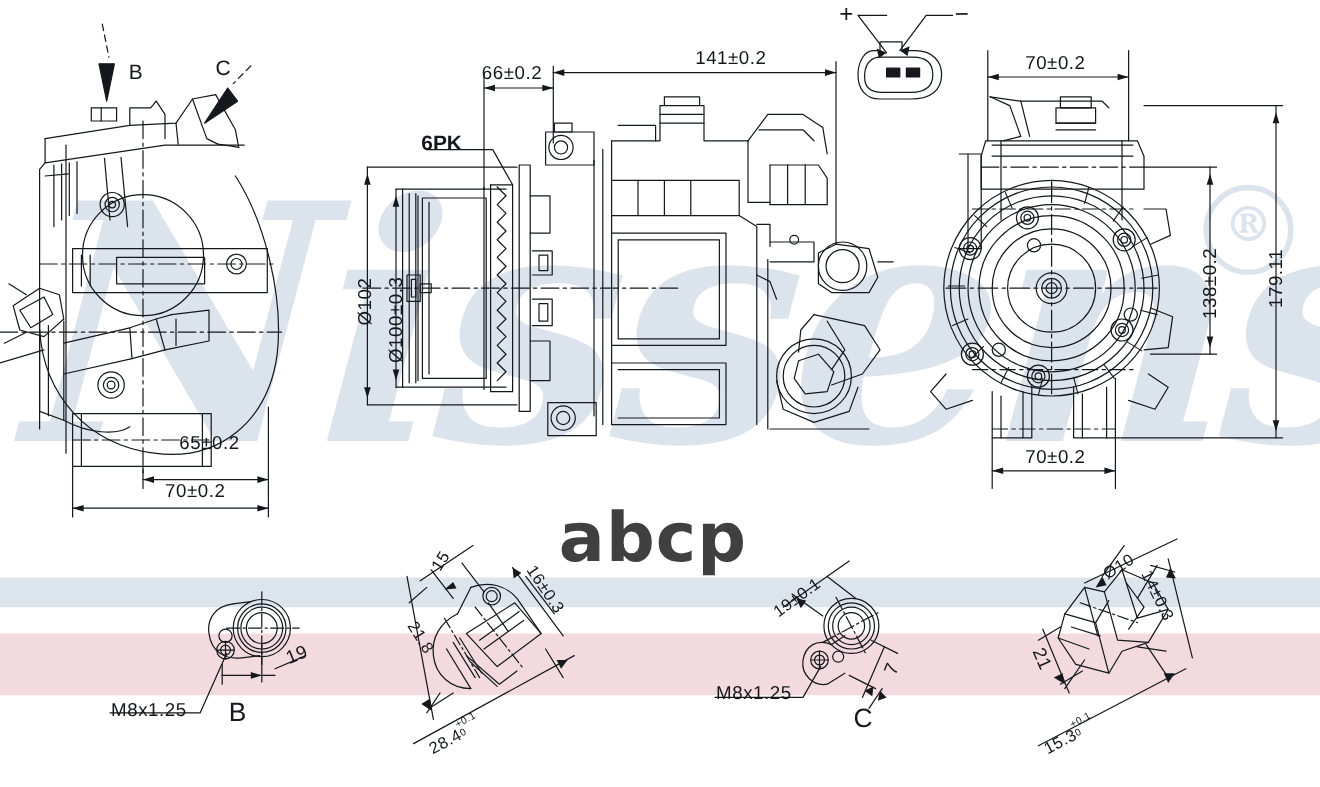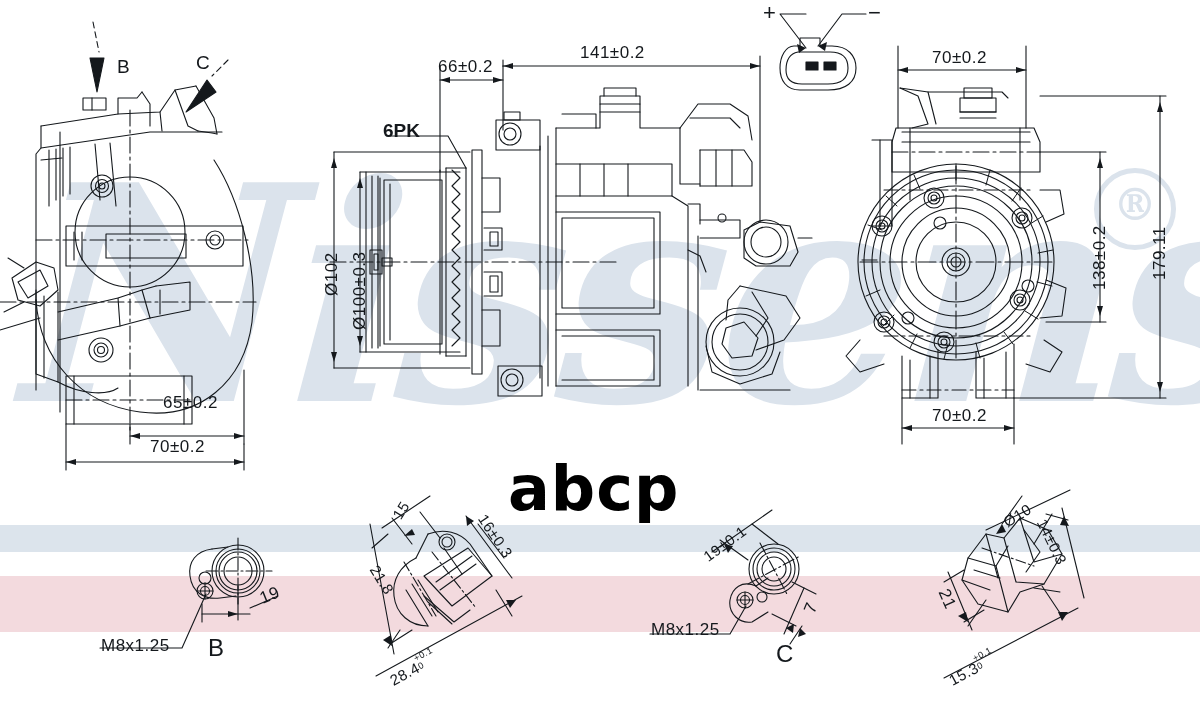--- a/index.html
+++ b/index.html
@@ -17,21 +17,21 @@
       font-family:"DejaVu Serif", serif;font-style:italic;font-weight:700;
       font-size:300px;letter-spacing:-8px;color:#dbe3ec;
       white-space:nowrap;line-height:400px;
       transform:skewX(-4deg);user-select:none;}
   #wm-reg{position:absolute;left:1094px;top:168px;width:72px;height:72px;
       border:5px solid #dbe3ec;border-radius:50%;color:#dbe3ec;
       font-family:"DejaVu Serif", serif;font-weight:700;font-size:44px;
       text-align:center;line-height:64px;}
   #wm-abcp{position:absolute;left:508px;top:452px;
       font-family:"DejaVu Sans", sans-serif;font-weight:700;font-size:62px;
-      letter-spacing:1px;color:#000000;user-select:none;}
+      letter-spacing:1px;color:#404040;user-select:none;}
 
   
   #draw{position:absolute;left:0;top:0;width:1200px;height:715px;}
   #draw svg{display:block;}
 
   
   .dim{position:absolute;color:#14181c;font-family:"Liberation Sans", sans-serif;
        font-size:15px;white-space:nowrap;letter-spacing:.5px;}
   .dim.lg{font-size:17px;}
   .lab{position:absolute;color:#14181c;font-family:"Liberation Sans", sans-serif;
@@ -466,21 +466,21 @@
 
   </svg>
   </div>
 
   <div class="lab" style="left:117px;top:56px;">B</div>
   <div class="lab" style="left:196px;top:52px;">C</div>
   <div class="dim lg" style="left:163px;top:393px;">65±0.2</div>
   <div class="dim lg" style="left:150px;top:437px;">70±0.2</div>
 
   <div class="dim lg" style="left:438px;top:57px;">66±0.2</div>
-  <div class="dim lg" style="left:580px;top:43px;text-align:right;">141±0.2</div>
+  <div class="dim lg" style="left:632px;top:43px;text-align:right;">141±0.2</div>
   <div class="dim lg rot90" style="left:322px;top:296px;">Ø102</div>
   <div class="dim lg rot90" style="left:350px;top:330px;">Ø100±0.3</div>
   <div class="lab" style="left:383px;top:120px;font-weight:bold;">6PK</div>
 
   <div class="lab" style="left:763px;top:0px;font-size:22px;">+</div>
   <div class="lab" style="left:868px;top:0px;font-size:22px;">−</div>
 
   <div class="dim lg" style="left:932px;top:48px;">70±0.2</div>
   <div class="dim lg" style="left:932px;top:406px;">70±0.2</div>
   <div class="dim lg rot90" style="left:1090px;top:290px;">138±0.2</div>

